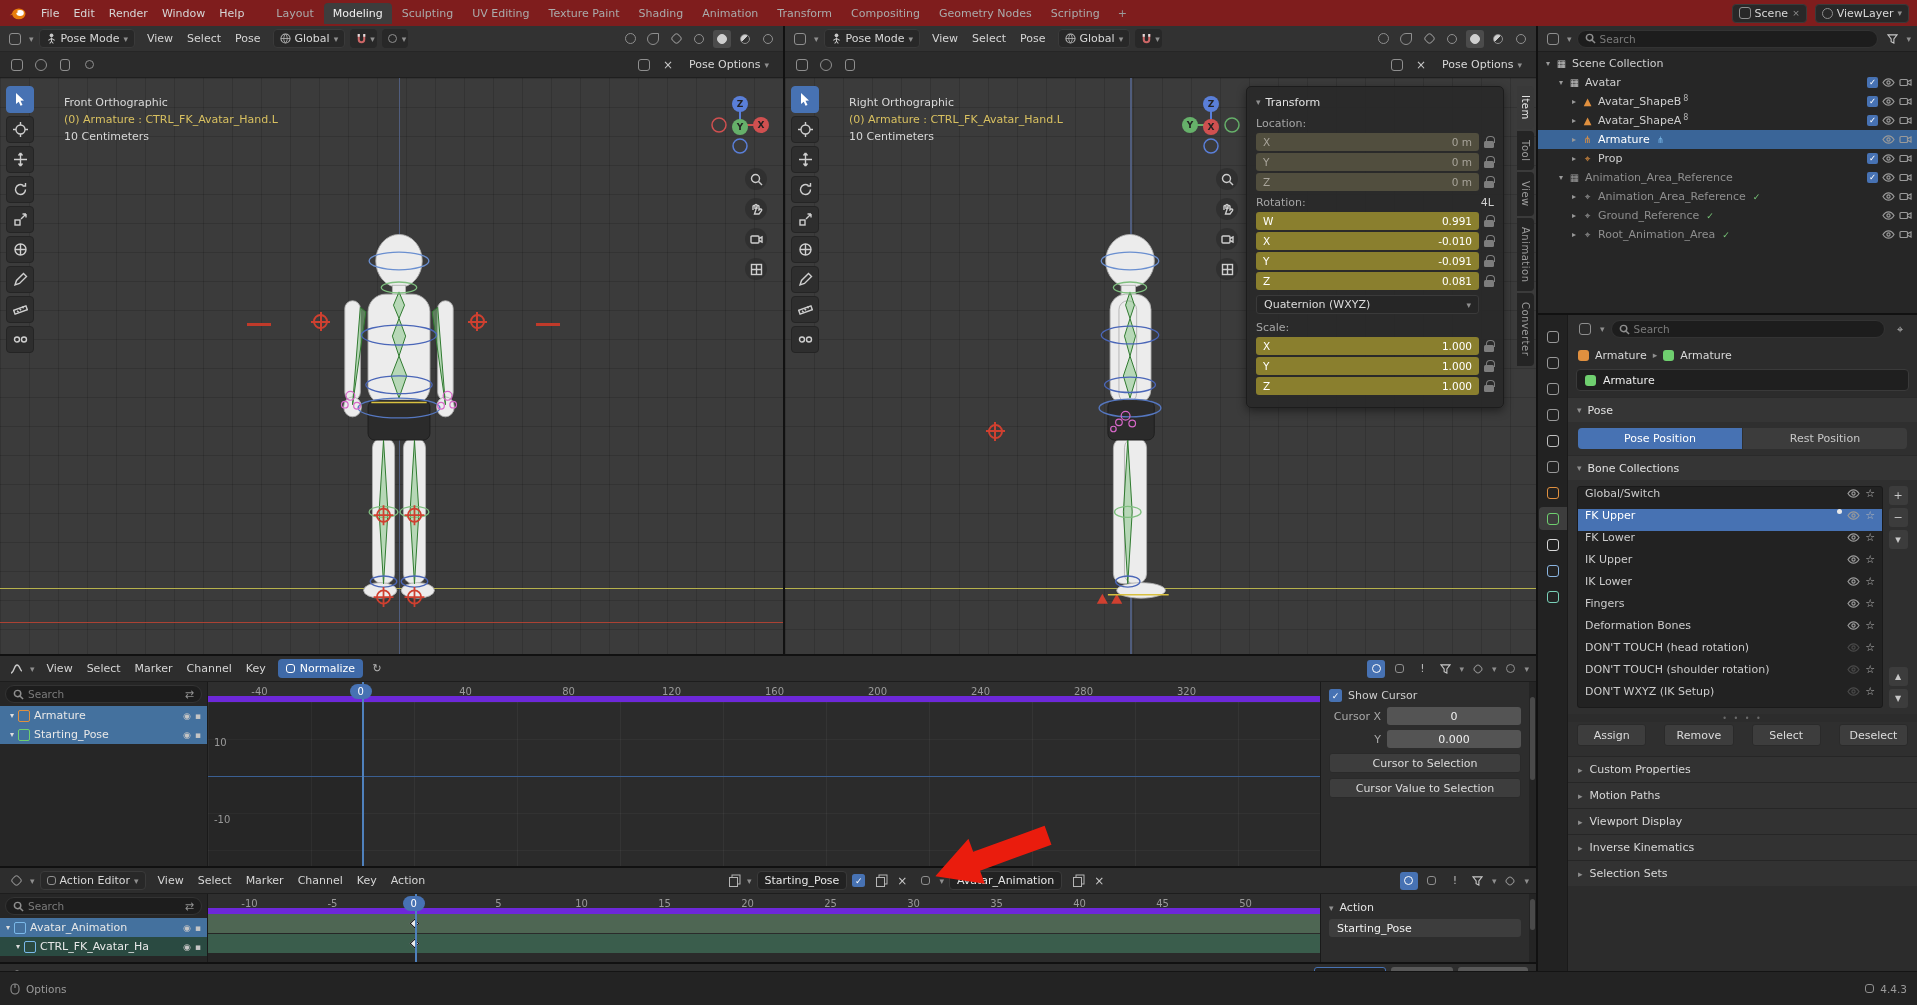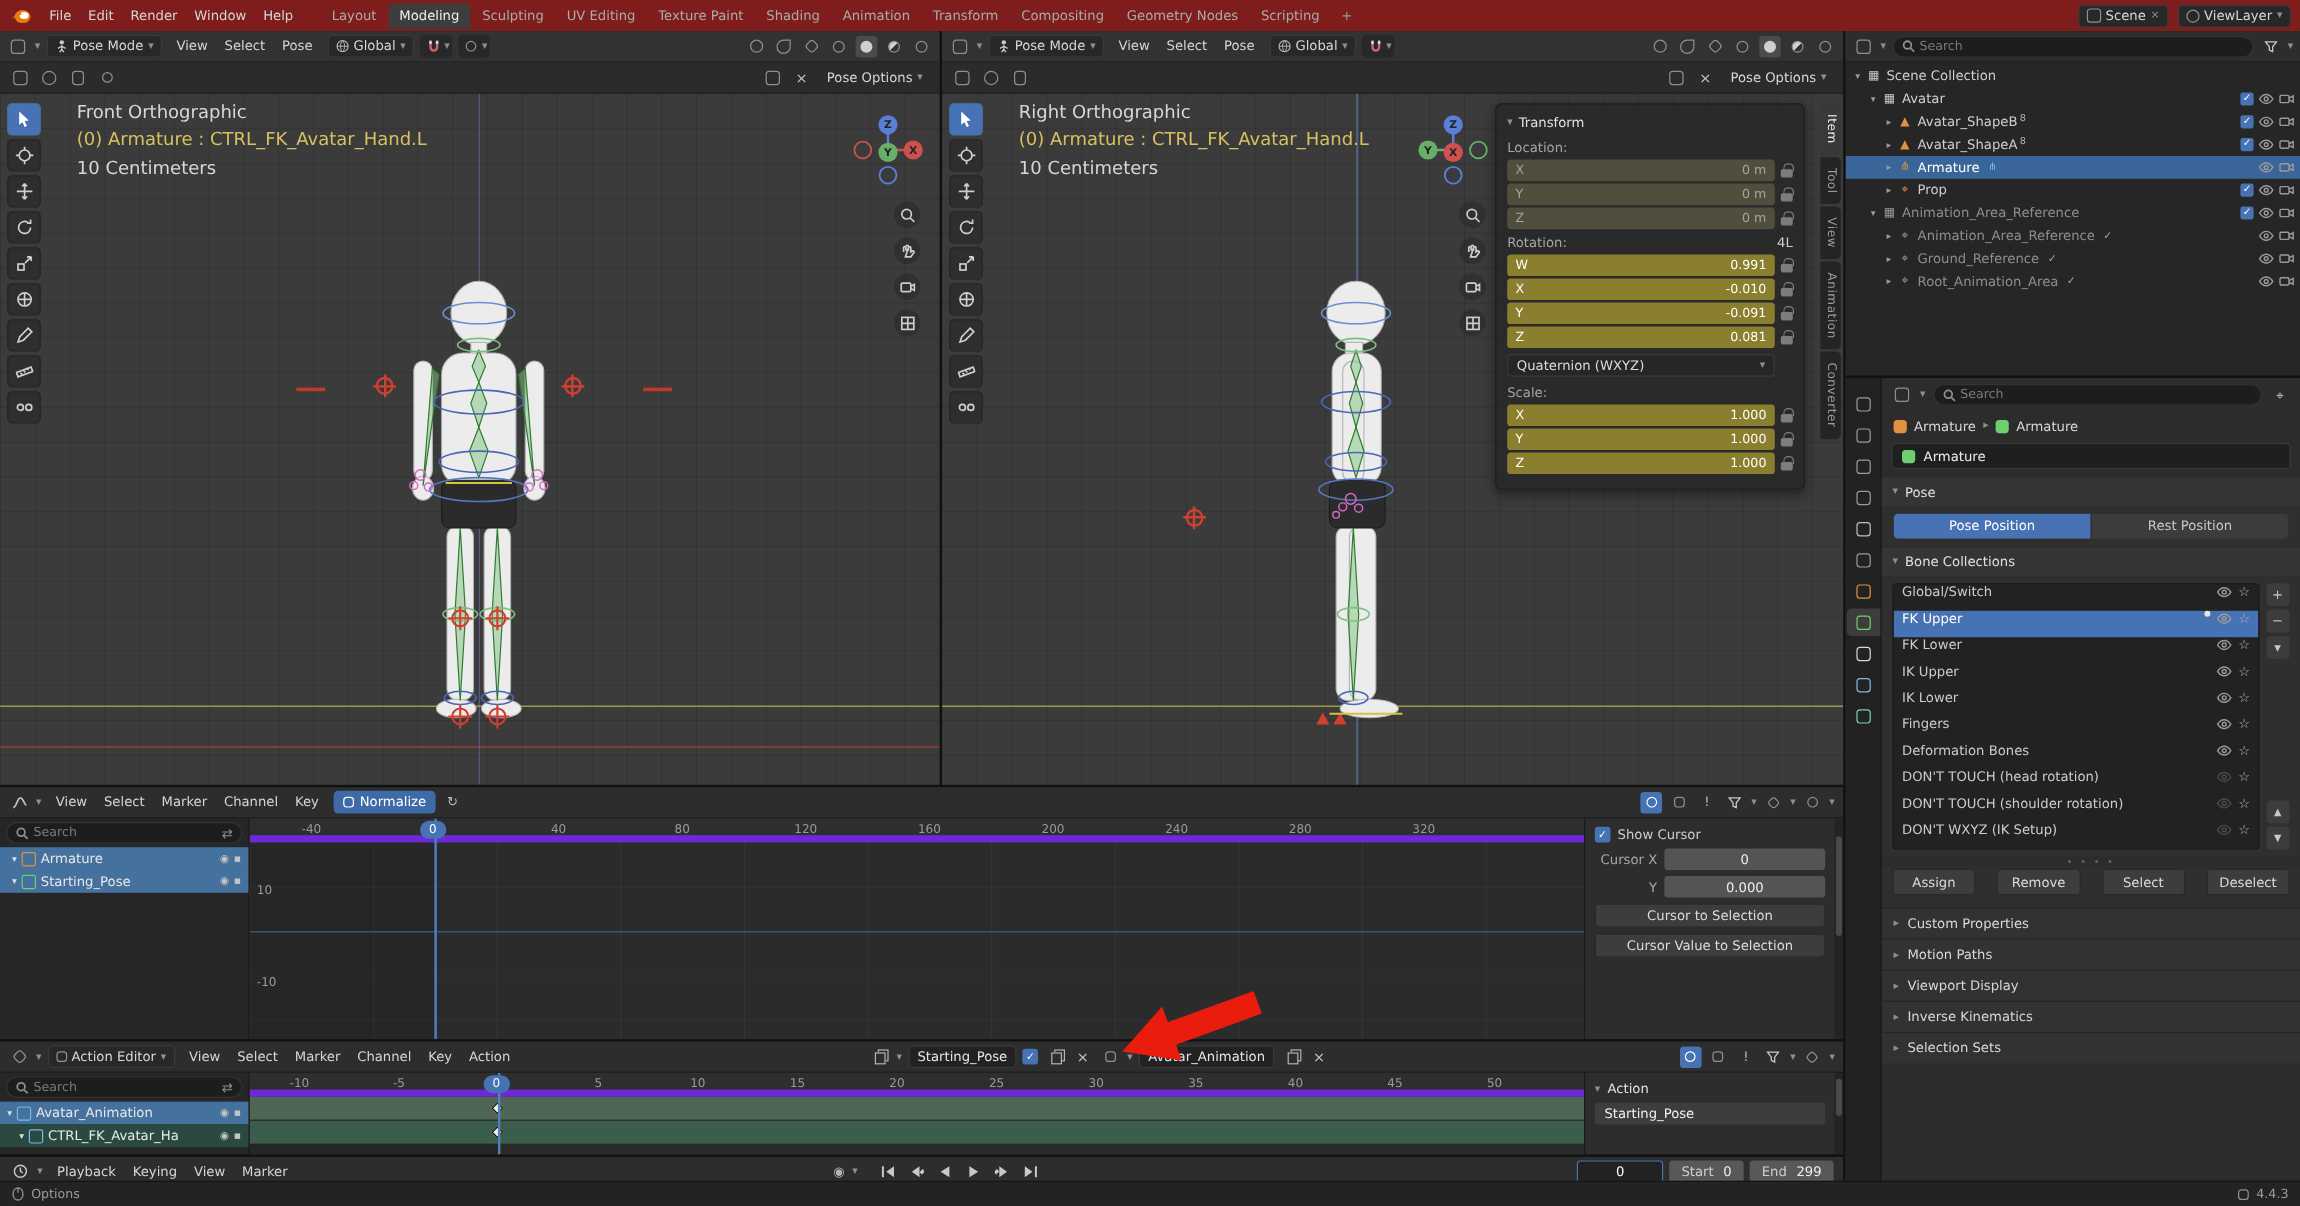--- a/index.html
+++ b/index.html
@@ -33,21 +33,21 @@
   #vp1{width:785px;flex:none;border-right:2px solid #111}
   #vp2{flex:1}
   .vp-header{height:26px;background:#323232;display:flex;align-items:center;padding:0 6px;gap:5px;border-bottom:1px solid #262626;flex:none}
   .vp-tools{height:26px;background:#2b2b2b;display:flex;align-items:center;padding:0 8px;gap:6px;border-bottom:1px solid #1f1f1f;flex:none}
   .hic{width:18px;height:18px;display:flex;align-items:center;justify-content:center;color:#b5b5b5;border-radius:3px;font-size:11px}
   .hgroup{display:flex;align-items:center;background:#282828;border-radius:4px;padding:0 2px;height:19px}
   .spacer{flex:1}
   .vp-canvas{flex:1;position:relative;background:#3b3b3b;overflow:hidden;
     background-image:linear-gradient(rgba(0,0,0,.13) 1px,transparent 1px),linear-gradient(90deg,rgba(0,0,0,.13) 1px,transparent 1px);
     background-size:29px 29px}
-  .vp-label{position:absolute;top:4px;left:64px;line-height:1.55;font-size:15px;pointer-events:none}
+  .vp-label{position:absolute;top:16px;left:64px;line-height:1.55;font-size:11px;pointer-events:none}
   .vp-label .l1{color:#d8d8d8}
   .vp-label .l2{color:#d8c060}
   .vp-label .l3{color:#d8d8d8}
   .vp-toolbar{position:absolute;top:8px;left:6px;display:flex;flex-direction:column;gap:3px}
   .tool-btn{width:28px;height:27px;background:#2e2e2e;border:1px solid #242424;border-radius:4px;display:flex;align-items:center;justify-content:center}
   .tool-btn.active{background:#4772b3;border-color:#4772b3}
   .tool-btn svg{width:15px;height:15px;stroke:#cfcfcf;fill:none;stroke-width:1.4}
   .tool-btn.active svg{stroke:#fff}
   .gizmo{position:absolute;top:14px;width:66px;height:66px}
   .gizmo text{font-size:9px;font-weight:bold;fill:#222;text-anchor:middle}
@@ -179,21 +179,21 @@
   
   .timeline{height:26px;flex:none;background:#2d2d2d;display:flex;align-items:center;gap:5px;padding:0 8px;border-top:2px solid #111}
   .transport{display:flex;align-items:center;gap:2px;margin:0 auto}
   .tp-btn{width:22px;height:18px;display:flex;align-items:center;justify-content:center;border-radius:3px}
   .tp-btn svg{width:13px;height:11px;fill:#c8c8c8}
   .frame-field{width:72px;height:19px;background:#222;border:1px solid #4772b3;border-radius:3px;display:flex;align-items:center;justify-content:center;color:#fff}
   .range-field{height:19px;background:#585858;border-radius:3px;display:flex;align-items:center;gap:8px;padding:0 10px;color:#f0f0f0}
   .range-field .rl{color:#cfcfcf}
 
   
-  .statusbar{height:21px;flex:none;background:#232323;display:flex;align-items:center;gap:6px;padding:0 10px;color:#9a9a9a;font-size:10.5px;border-top:1px solid #141414}
+  .statusbar{height:34px;flex:none;background:#232323;display:flex;align-items:center;gap:6px;padding:0 10px;color:#9a9a9a;font-size:10.5px;border-top:1px solid #141414}
 
   
   .red-arrow{position:absolute;left:937px;top:852px;z-index:50;transform:rotate(-20deg);transform-origin:0 50%}
 </style>
 </head>
 <body>
 
 <div class="app">
 
   <div class="topbar">

